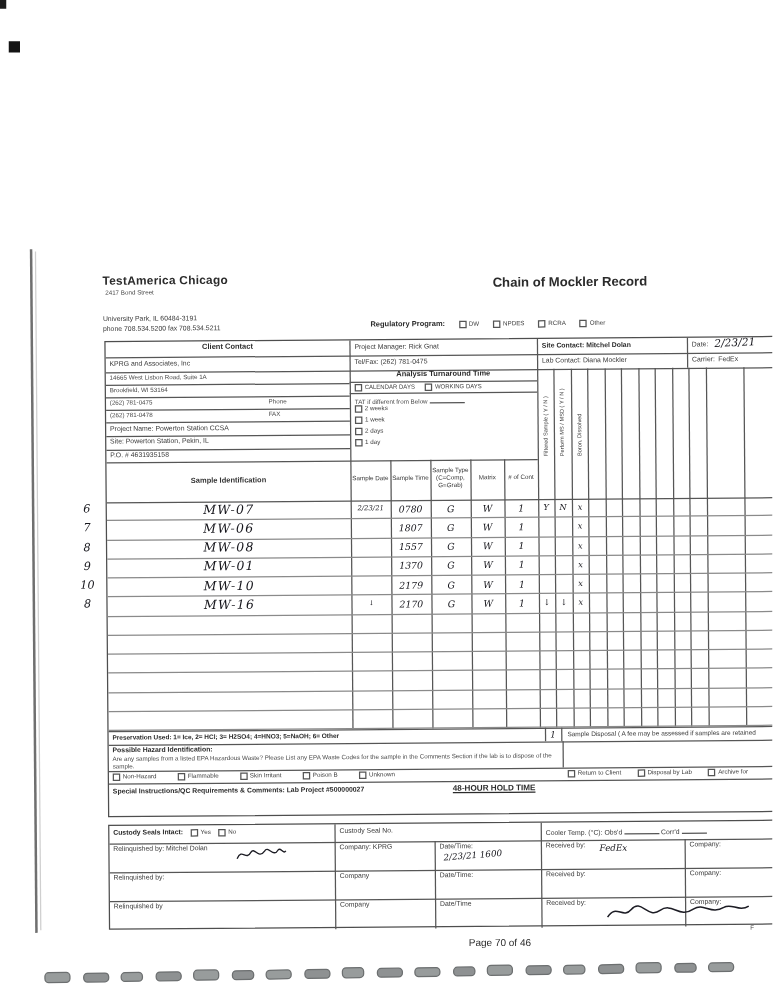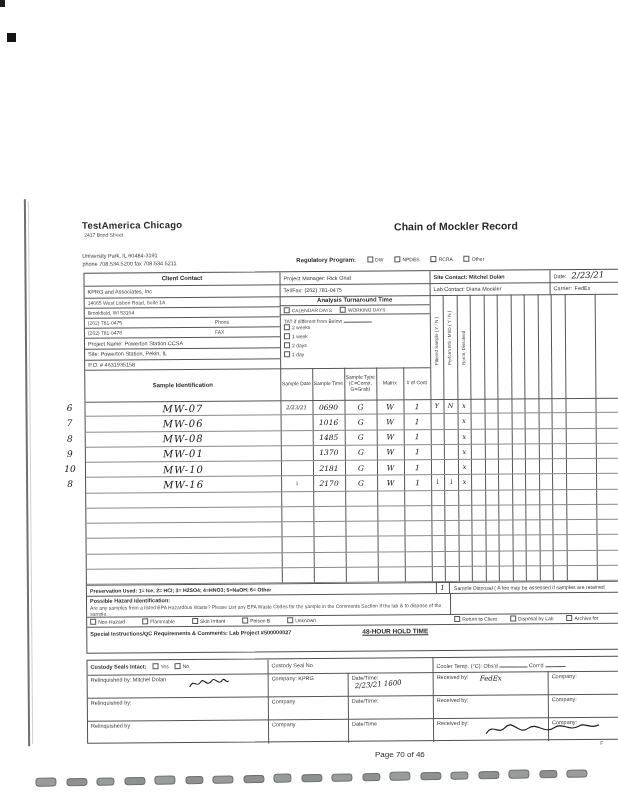--- a/index.html
+++ b/index.html
@@ -195,47 +195,47 @@
       <div class="hc" style="left:259px;top:96px;width:32px;height:32px;">Sample Type (C=Comp, G=Grab)</div>
       <div class="hc" style="left:291px;top:96px;width:27px;height:32px;">Matrix</div>
       <div class="hc" style="left:318px;top:96px;width:27px;height:32px;"># of Cont</div>
 
       <div class="rows">
 
           <div class="srow">
             <span class="rown hw">6</span>
             <span class="c cid hw">MW-07</span>
             <span class="c cdate hw">2/23/21</span>
-            <span class="c ctime hw">0690</span>
+            <span class="c ctime hw">0780</span>
             <span class="c ctype hw">G</span>
             <span class="c cmatrix hw">W</span>
             <span class="c ccont hw">1</span>
             <span class="c ca1 hw">Y</span>
             <span class="c ca2 hw">N</span>
             <span class="c ca3 hw">x</span>
           </div>
 
           <div class="srow">
             <span class="rown hw">7</span>
             <span class="c cid hw">MW-06</span>
             <span class="c cdate hw"></span>
-            <span class="c ctime hw">1016</span>
+            <span class="c ctime hw">1807</span>
             <span class="c ctype hw">G</span>
             <span class="c cmatrix hw">W</span>
             <span class="c ccont hw">1</span>
             <span class="c ca1 hw"></span>
             <span class="c ca2 hw"></span>
             <span class="c ca3 hw">x</span>
           </div>
 
           <div class="srow">
             <span class="rown hw">8</span>
             <span class="c cid hw">MW-08</span>
             <span class="c cdate hw"></span>
-            <span class="c ctime hw">1485</span>
+            <span class="c ctime hw">1557</span>
             <span class="c ctype hw">G</span>
             <span class="c cmatrix hw">W</span>
             <span class="c ccont hw">1</span>
             <span class="c ca1 hw"></span>
             <span class="c ca2 hw"></span>
             <span class="c ca3 hw">x</span>
           </div>
 
           <div class="srow">
             <span class="rown hw">9</span>
@@ -247,21 +247,21 @@
             <span class="c ccont hw">1</span>
             <span class="c ca1 hw"></span>
             <span class="c ca2 hw"></span>
             <span class="c ca3 hw">x</span>
           </div>
 
           <div class="srow">
             <span class="rown hw">10</span>
             <span class="c cid hw">MW-10</span>
             <span class="c cdate hw"></span>
-            <span class="c ctime hw">2181</span>
+            <span class="c ctime hw">2179</span>
             <span class="c ctype hw">G</span>
             <span class="c cmatrix hw">W</span>
             <span class="c ccont hw">1</span>
             <span class="c ca1 hw"></span>
             <span class="c ca2 hw"></span>
             <span class="c ca3 hw">x</span>
           </div>
 
           <div class="srow">
             <span class="rown hw">8</span>

